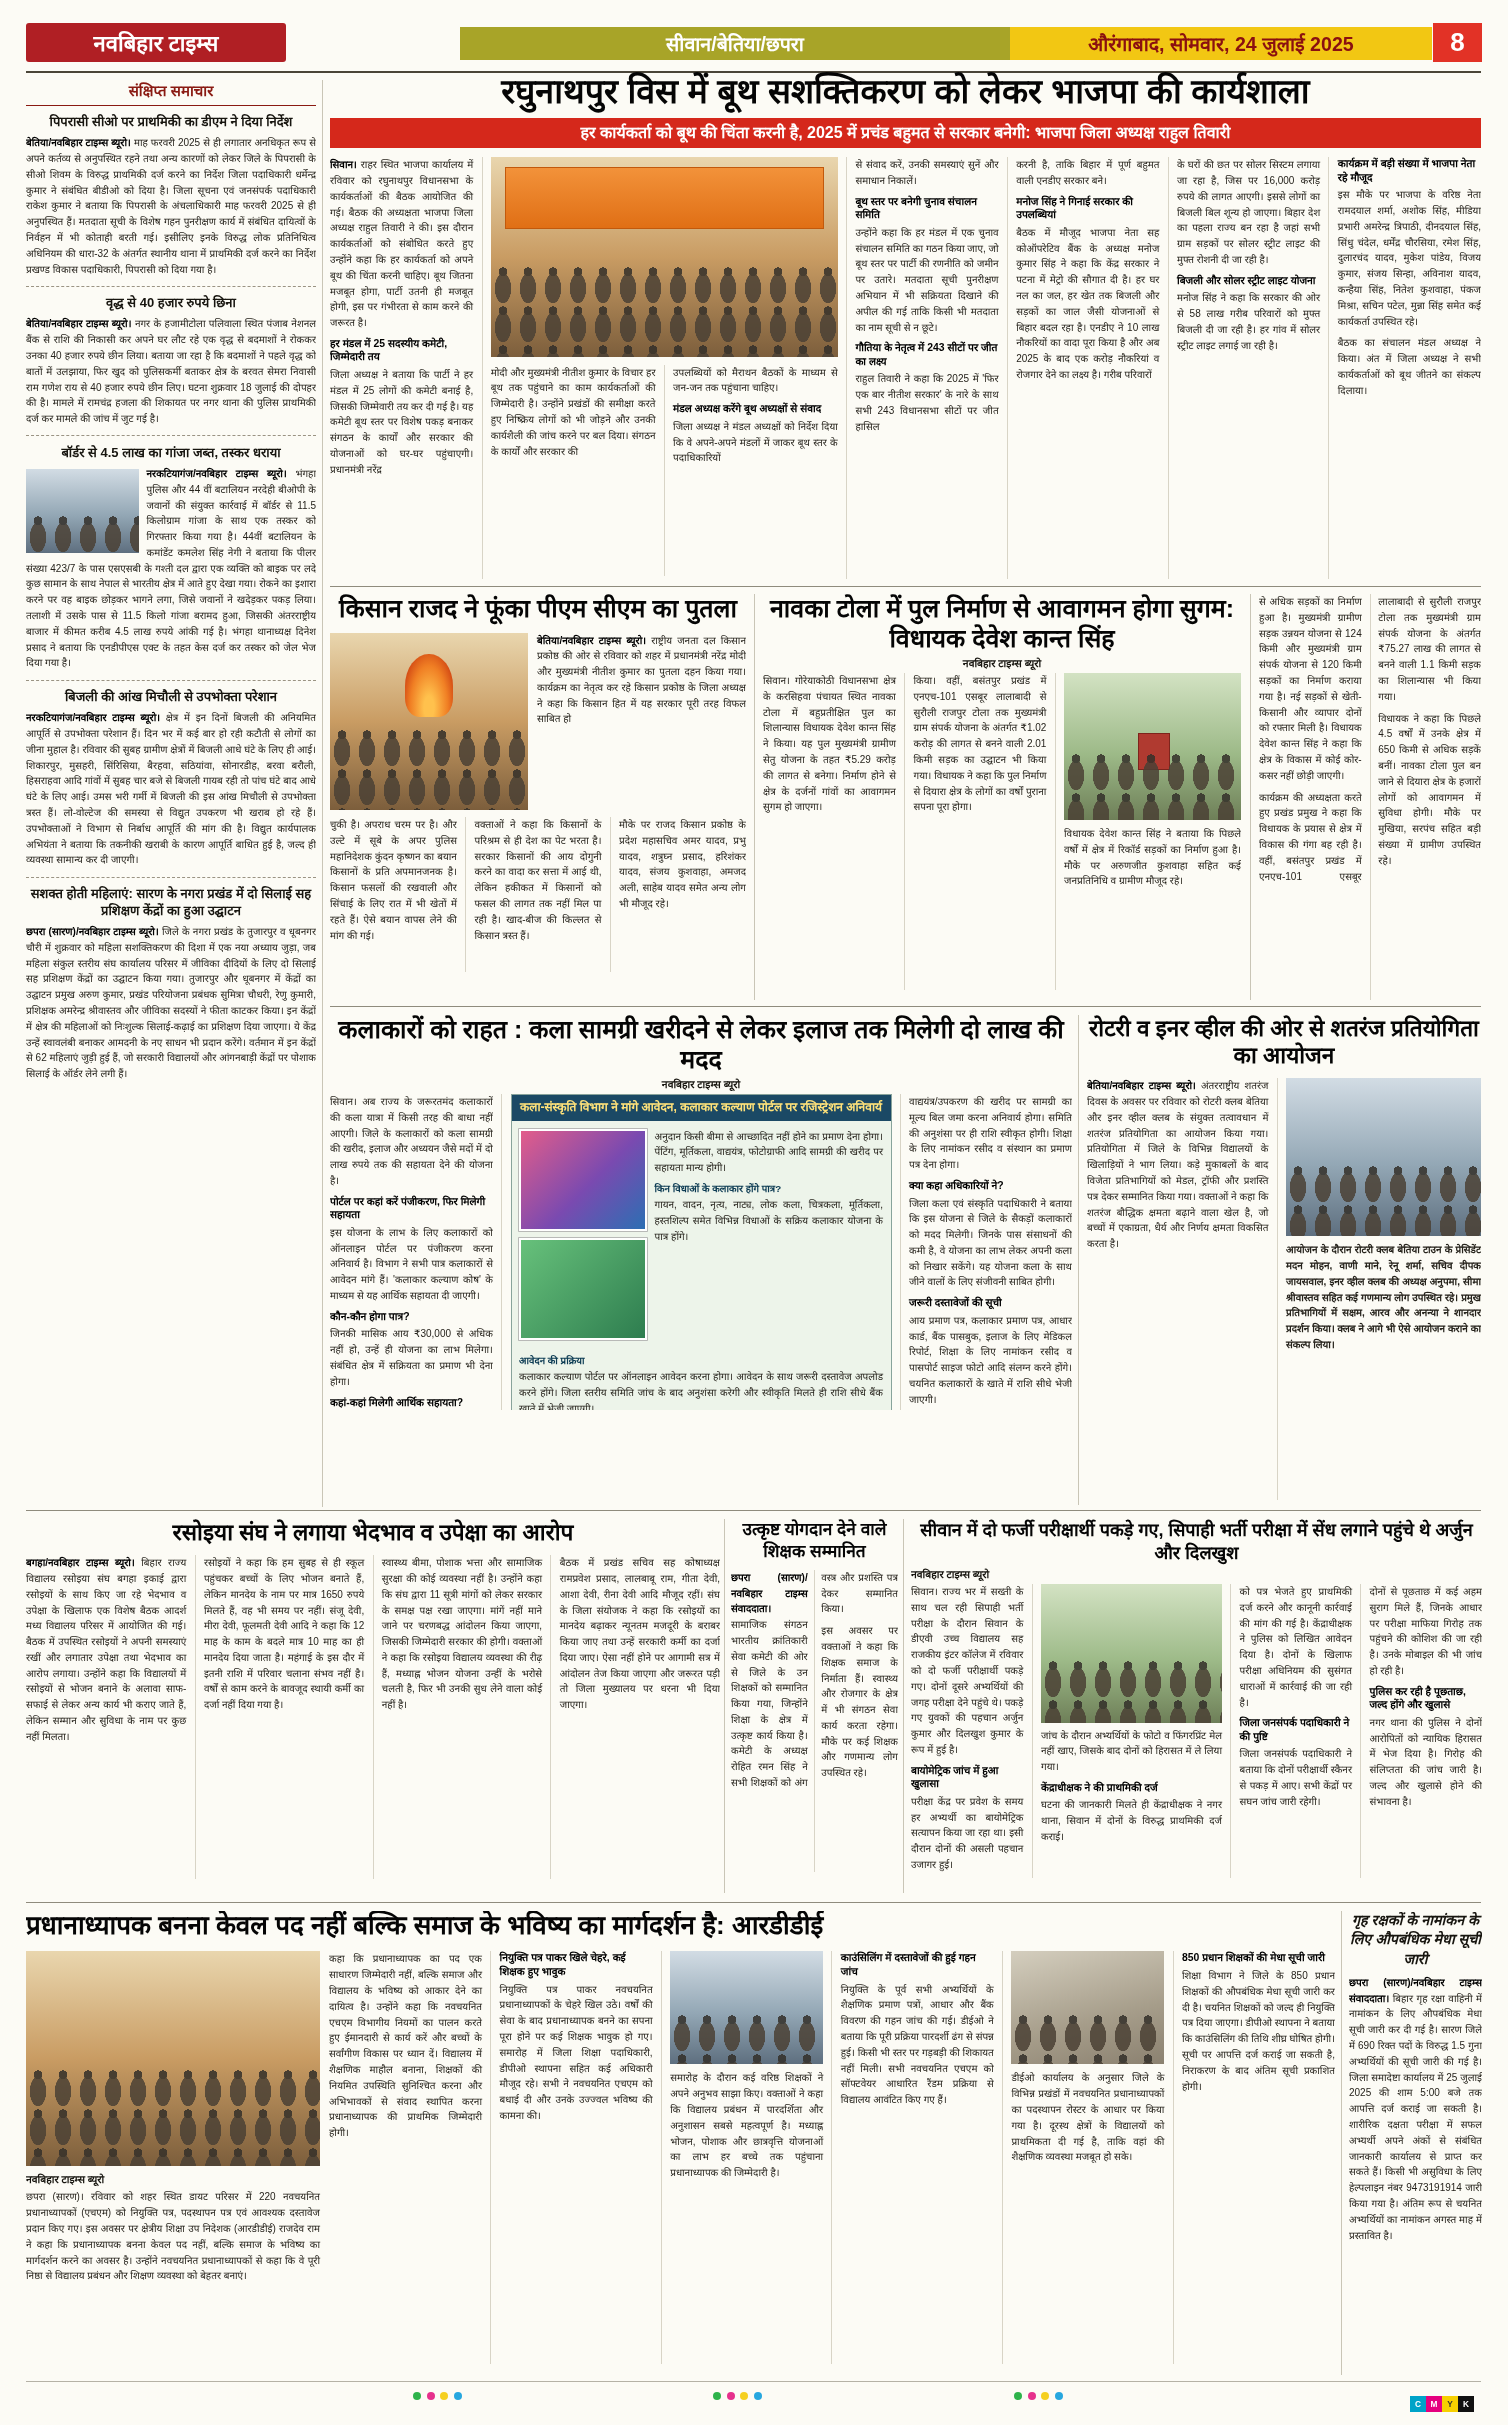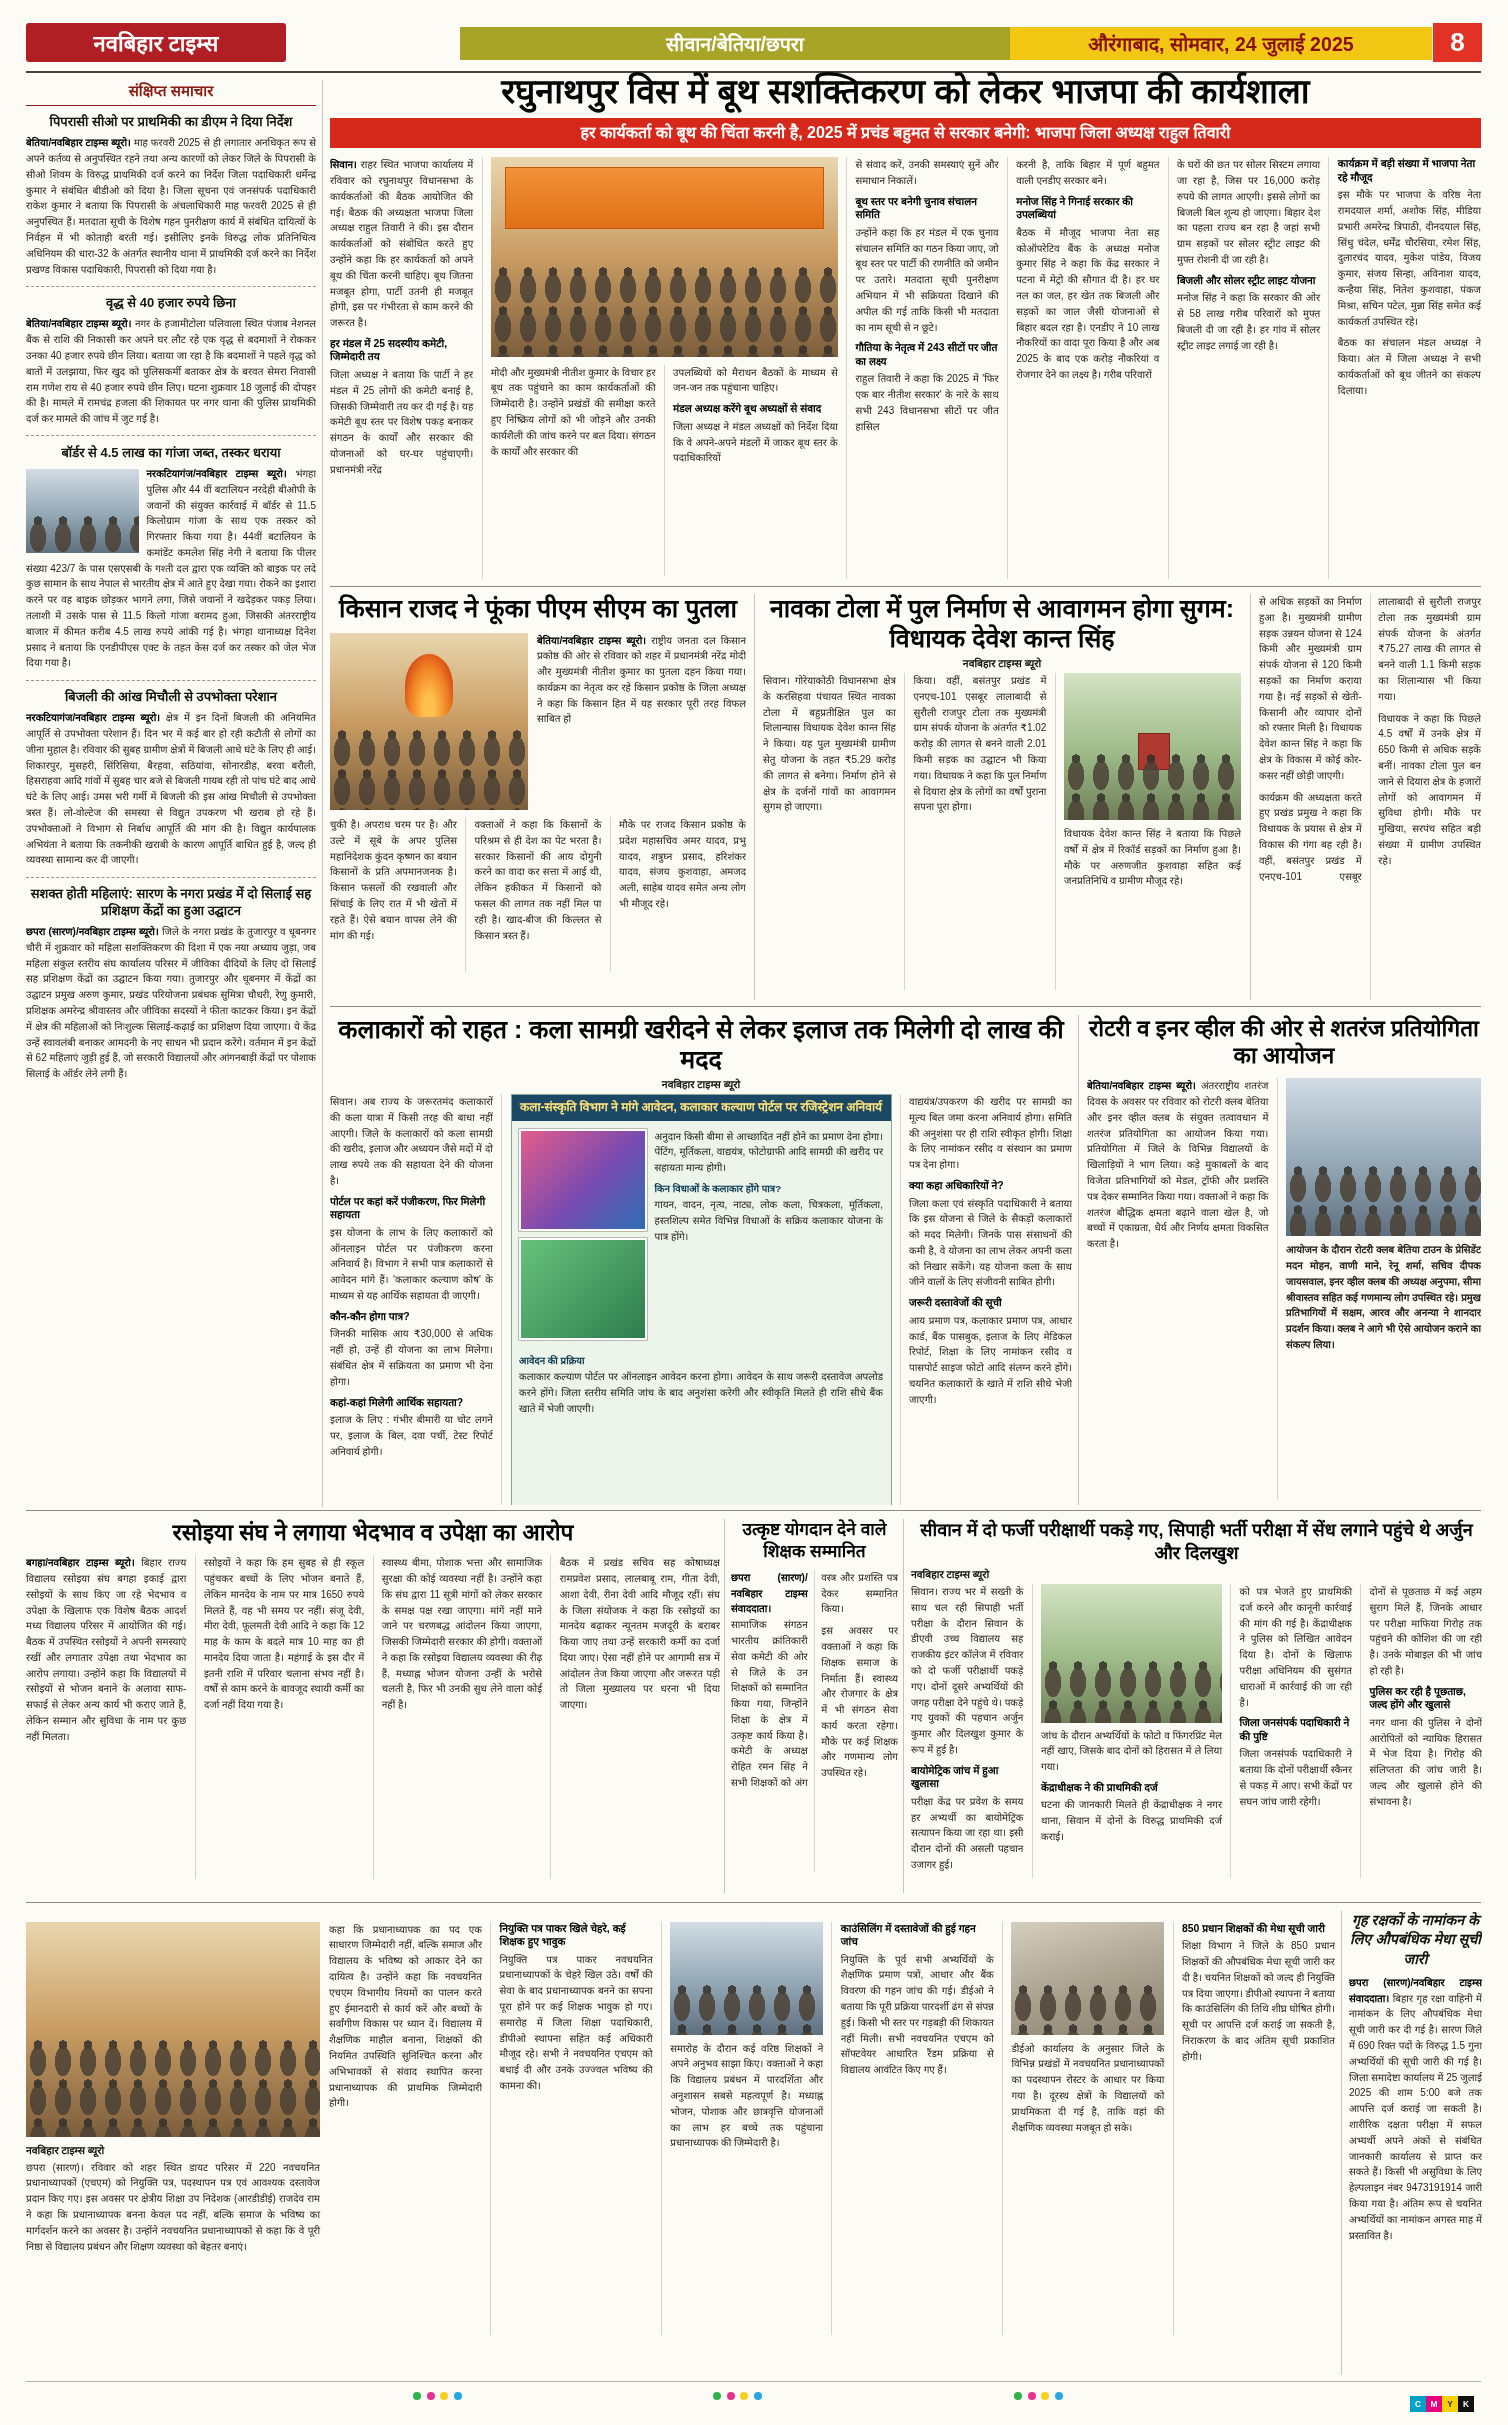--- a/index.html
+++ b/index.html
@@ -195,21 +195,21 @@
       <p style="margin-top:6px;">कार्यक्रम की अध्यक्षता करते हुए प्रखंड प्रमुख ने कहा कि विधायक के प्रयास से क्षेत्र में विकास की गंगा बह रही है। वहीं, बसंतपुर प्रखंड में एनएच-101 एसबूर लालाबादी से सुरौली राजपुर टोला तक मुख्यमंत्री ग्राम संपर्क योजना के अंतर्गत ₹75.27 लाख की लागत से बनने वाली 1.1 किमी सड़क का शिलान्यास भी किया गया।</p>
       <p style="margin-top:6px;">विधायक ने कहा कि पिछले 4.5 वर्षों में उनके क्षेत्र में 650 किमी से अधिक सड़कें बनीं। नावका टोला पुल बन जाने से दियारा क्षेत्र के हजारों लोगों को आवागमन में सुविधा होगी। मौके पर मुखिया, सरपंच सहित बड़ी संख्या में ग्रामीण उपस्थित रहे।</p>
     </div>
   </div>
 
   <div class="abs hline" style="left:330px;top:1006px;width:1151px;"></div>
 
   <div class="abs" style="left:330px;top:1015px;width:742px;height:490px;overflow:hidden;">
     <h2 class="hl h34">कलाकारों को राहत : कला सामग्री खरीदने से लेकर इलाज तक मिलेगी दो लाख की मदद</h2>
     <p class="byl" style="text-align:center;">नवबिहार टाइम्स ब्यूरो</p>
-    <div class="cols" style="height:411px;overflow:hidden;">
+    <div class="cols" style="height:316px;overflow:hidden;">
       <div>
         <p class="bt">सिवान। अब राज्य के जरूरतमंद कलाकारों की कला यात्रा में किसी तरह की बाधा नहीं आएगी। जिले के कलाकारों को कला सामग्री की खरीद, इलाज और अध्ययन जैसे मदों में दो लाख रुपये तक की सहायता देने की योजना है।</p>
         <h4 class="sh">पोर्टल पर कहां करें पंजीकरण, फिर मिलेगी सहायता</h4>
         <p class="bt">इस योजना के लाभ के लिए कलाकारों को ऑनलाइन पोर्टल पर पंजीकरण करना अनिवार्य है। विभाग ने सभी पात्र कलाकारों से आवेदन मांगे हैं। 'कलाकार कल्याण कोष' के माध्यम से यह आर्थिक सहायता दी जाएगी।</p>
         <h4 class="sh">कौन-कौन होगा पात्र?</h4>
         <p class="bt">जिनकी मासिक आय ₹30,000 से अधिक नहीं हो, उन्हें ही योजना का लाभ मिलेगा। संबंधित क्षेत्र में सक्रियता का प्रमाण भी देना होगा।</p>
         <h4 class="sh">कहां-कहां मिलेगी आर्थिक सहायता?</h4>
         <p class="bt">इलाज के लिए : गंभीर बीमारी या चोट लगने पर, इलाज के बिल, दवा पर्ची, टेस्ट रिपोर्ट अनिवार्य होगी।</p>
       </div>
       <div class="fix" style="flex:0 0 381px;">
@@ -314,20 +314,21 @@
         <p class="bt">दोनों से पूछताछ में कई अहम सुराग मिले हैं, जिनके आधार पर परीक्षा माफिया गिरोह तक पहुंचने की कोशिश की जा रही है। उनके मोबाइल की भी जांच हो रही है।</p>
         <h4 class="sh">पुलिस कर रही है पूछताछ, जल्द होंगे और खुलासे</h4>
         <p class="bt">नगर थाना की पुलिस ने दोनों आरोपितों को न्यायिक हिरासत में भेज दिया है। गिरोह की संलिप्तता की जांच जारी है। जल्द और खुलासे होने की संभावना है।</p>
       </div>
     </div>
   </div>
 
   <div class="abs hline" style="left:26px;top:1902px;width:1455px;"></div>
 
   <div class="abs" style="left:26px;top:1911px;width:1309px;height:464px;overflow:hidden;">
+    <h2 class="hl" style="font-size:26px;text-align:left;line-height:1.15;">प्रधानाध्यापक बनना केवल पद नहीं बल्कि समाज के भविष्य का मार्गदर्शन है: आरडीडीई</h2>
     <div style="display:flex;gap:9px;margin-top:10.6px;height:413px;overflow:hidden;">
       <div style="flex:0 0 294px;">
         <div class="photo warm" style="height:215px;">
             <div class="crowd"></div>
           </div>
         <p class="byl" style="margin-top:6px;">नवबिहार टाइम्स ब्यूरो</p>
         <p class="bt">छपरा (सारण)। रविवार को शहर स्थित डायट परिसर में 220 नवचयनित प्रधानाध्यापकों (एचएम) को नियुक्ति पत्र, पदस्थापन पत्र एवं आवश्यक दस्तावेज प्रदान किए गए। इस अवसर पर क्षेत्रीय शिक्षा उप निदेशक (आरडीडीई) राजदेव राम ने कहा कि प्रधानाध्यापक बनना केवल पद नहीं, बल्कि समाज के भविष्य का मार्गदर्शन करने का अवसर है। उन्होंने नवचयनित प्रधानाध्यापकों से कहा कि वे पूरी निष्ठा से विद्यालय प्रबंधन और शिक्षण व्यवस्था को बेहतर बनाएं।</p>
       </div>
       <div class="cols" style="flex:1;min-width:0;">
         <div>

